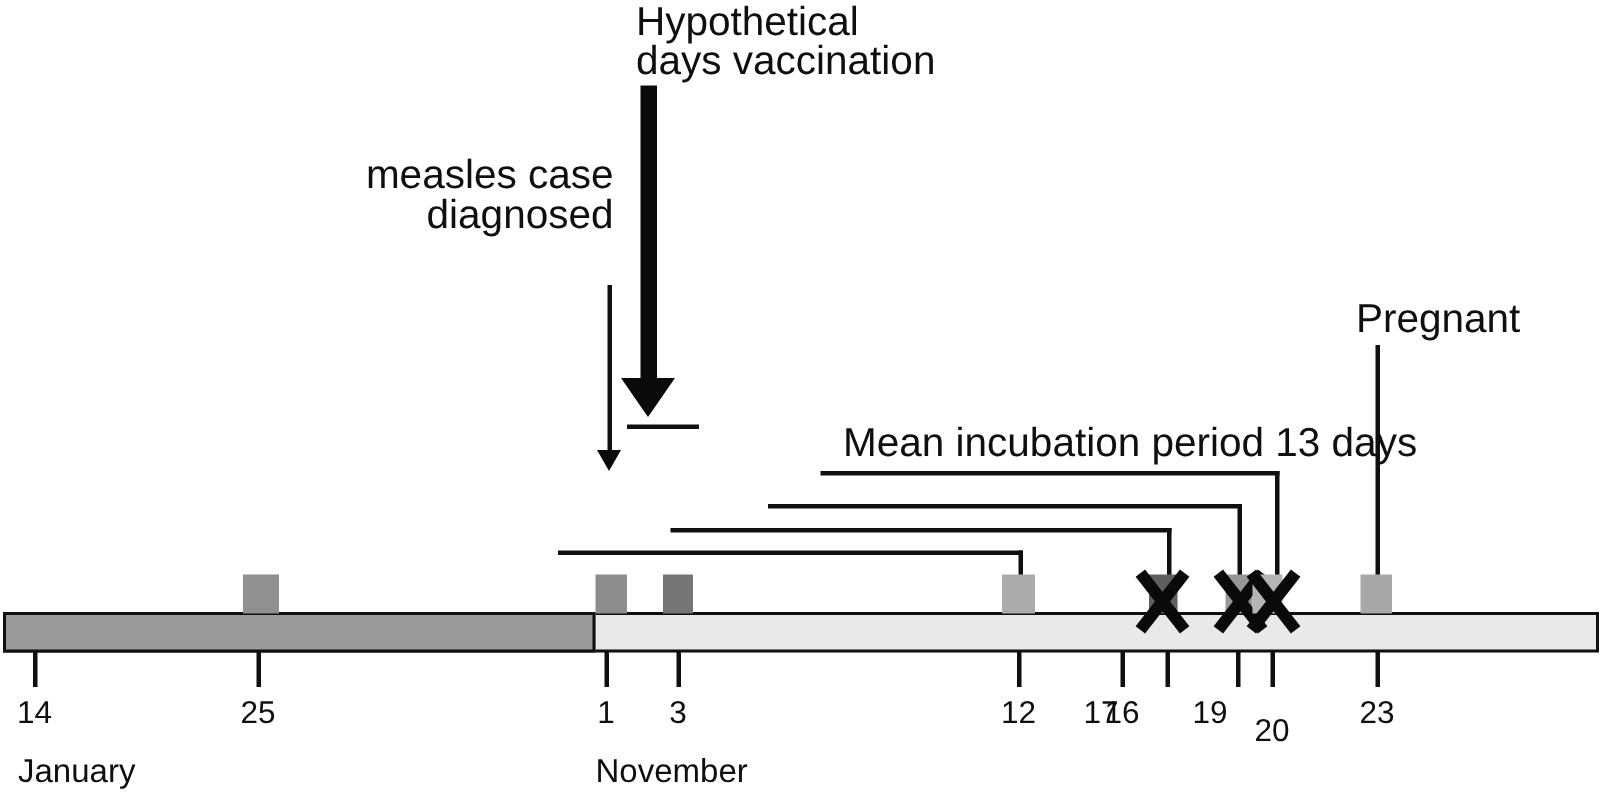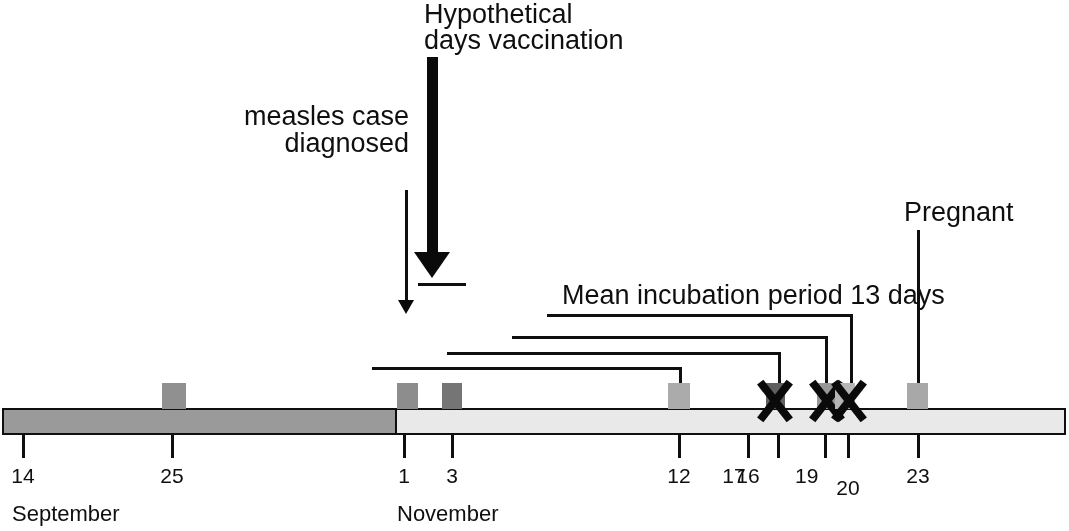--- a/index.html
+++ b/index.html
@@ -34,21 +34,21 @@
     <div>diagnosed</div>
   </div>
 
   <div class="txt" style="left:562px;top:282px;">Mean incubation period 13 days</div>
 
   <div class="txt" style="left:904px;top:199px;">Pregnant</div>
 
   <div class="bar" style="background: rgb(233, 233, 233);"></div>
   <div class="bar-oct" style="background: rgb(154, 154, 154); width: 395px;"></div>
 
-  <div class="txt month" style="left:12px;top:501px;">September</div>
+  <div class="txt month" style="left:12px;top:501px;">January</div>
   <div class="txt month" style="left:397px;top:501px;">November</div>
 <div class="abs" style="left: 22px; top: 434px; width: 2.5px; height: 24px; background: rgb(15, 15, 15);"></div>
     <div class="abs lbl" style="left: -7px; top: 464px; width: 60px; text-align: center;">14</div>
     <div class="abs" style="left: 171px; top: 434px; width: 2.5px; height: 24px; background: rgb(15, 15, 15);"></div>
     <div class="abs lbl" style="left: 142px; top: 464px; width: 60px; text-align: center;">25</div>
     <div class="abs" style="left: 403px; top: 434px; width: 2.5px; height: 24px; background: rgb(15, 15, 15);"></div>
     <div class="abs lbl" style="left: 374px; top: 464px; width: 60px; text-align: center;">1</div>
     <div class="abs" style="left: 451px; top: 434px; width: 2.5px; height: 24px; background: rgb(15, 15, 15);"></div>
     <div class="abs lbl" style="left: 422px; top: 464px; width: 60px; text-align: center;">3</div>
     <div class="abs" style="left: 678px; top: 434px; width: 2.5px; height: 24px; background: rgb(15, 15, 15);"></div>

